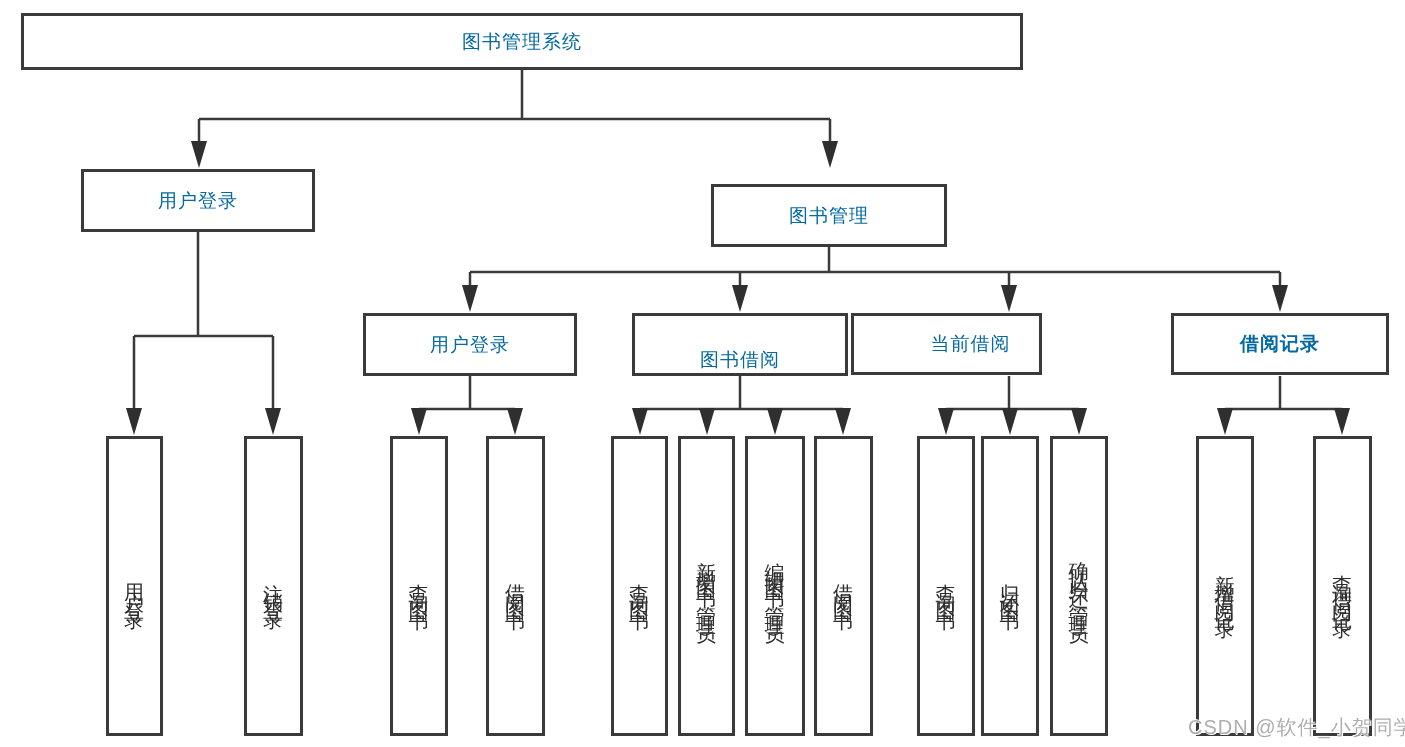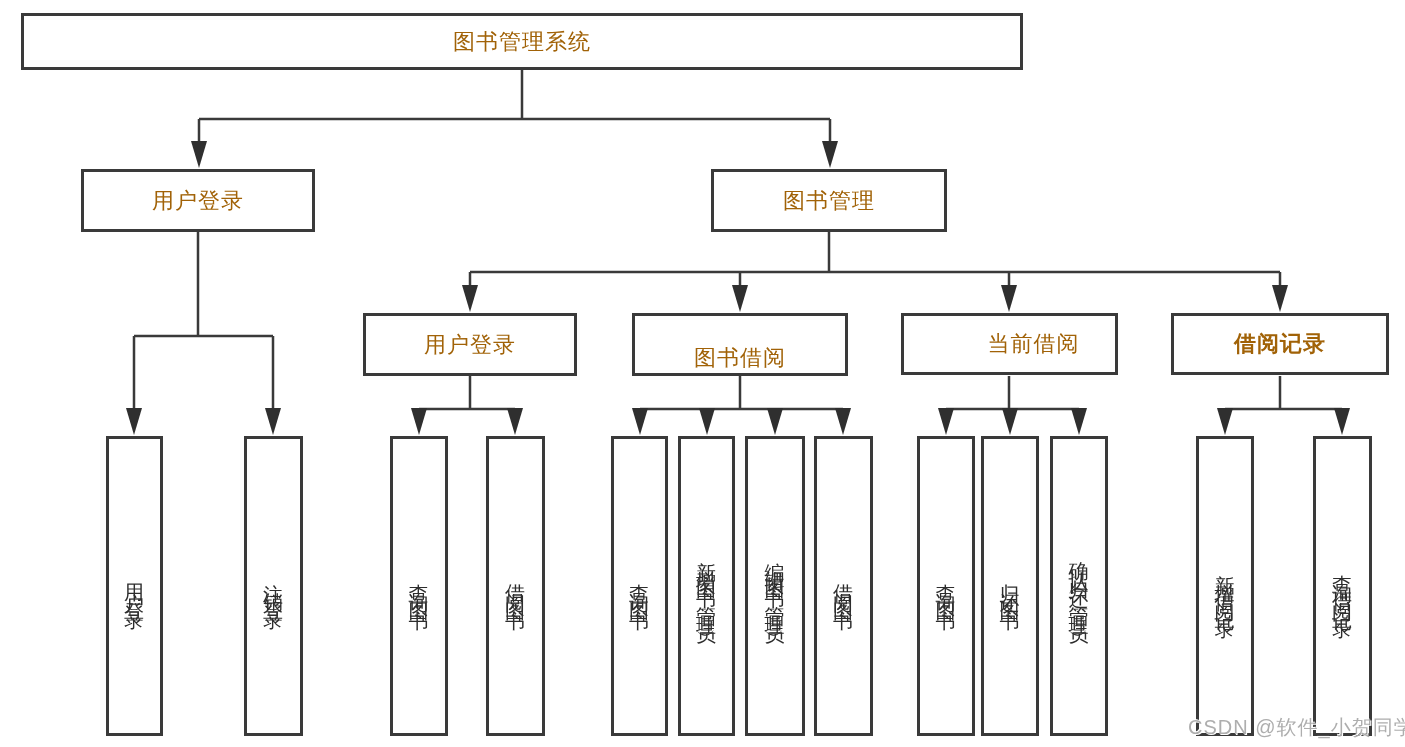--- a/index.html
+++ b/index.html
@@ -10,22 +10,22 @@
     position:absolute;
     box-sizing:border-box;
     border:3px solid #3a3a3a;
     background:#ffffff;
     display:flex;
     align-items:center;
     justify-content:center;
     z-index:2;
   }
   .h-label{
-    font-size:22px;
-    color:#a16207;
+    font-size:19px;
+    color:#0369a1;
     letter-spacing:1px;
     white-space:nowrap;
   }
   .v-label{
     writing-mode:vertical-rl;
     text-orientation:mixed;
     font-size:20px;
     letter-spacing:9px;
     color:#2d2d2d;
     line-height:1;
@@ -91,31 +91,31 @@
     </g>
   </svg>
 
   <div class="box" style="left:21px;top:13px;width:1002px;height:57px;">
     <span class="h-label">图书管理系统</span>
   </div>
 
   <div class="box" style="left:81px;top:169px;width:234px;height:63px;">
     <span class="h-label">用户登录</span>
   </div>
-  <div class="box" style="left:711px;top:169px;width:236px;height:63px;">
+  <div class="box" style="left:711px;top:184px;width:236px;height:63px;">
     <span class="h-label">图书管理</span>
   </div>
 
   <div class="box" style="left:363px;top:313px;width:214px;height:63px;">
     <span class="h-label">用户登录</span>
   </div>
   <div class="box" style="left:632px;top:313px;width:216px;height:63px;align-items:flex-end;">
     <span class="h-label">图书借阅</span>
   </div>
-  <div class="box" style="left:901px;top:313px;width:217px;height:62px;padding-left:48px;">
+  <div class="box" style="left:851px;top:313px;width:191px;height:62px;padding-left:48px;">
     <span class="h-label">当前借阅</span>
   </div>
   <div class="box" style="left:1171px;top:313px;width:218px;height:62px;font-weight:bold;">
     <span class="h-label">借阅记录</span>
   </div>
 
   <div class="box leaf" style="left:106px;width:57px;">
     <span class="v-label">用户登录</span>
   </div>
   <div class="box leaf" style="left:244px;width:59px;">

